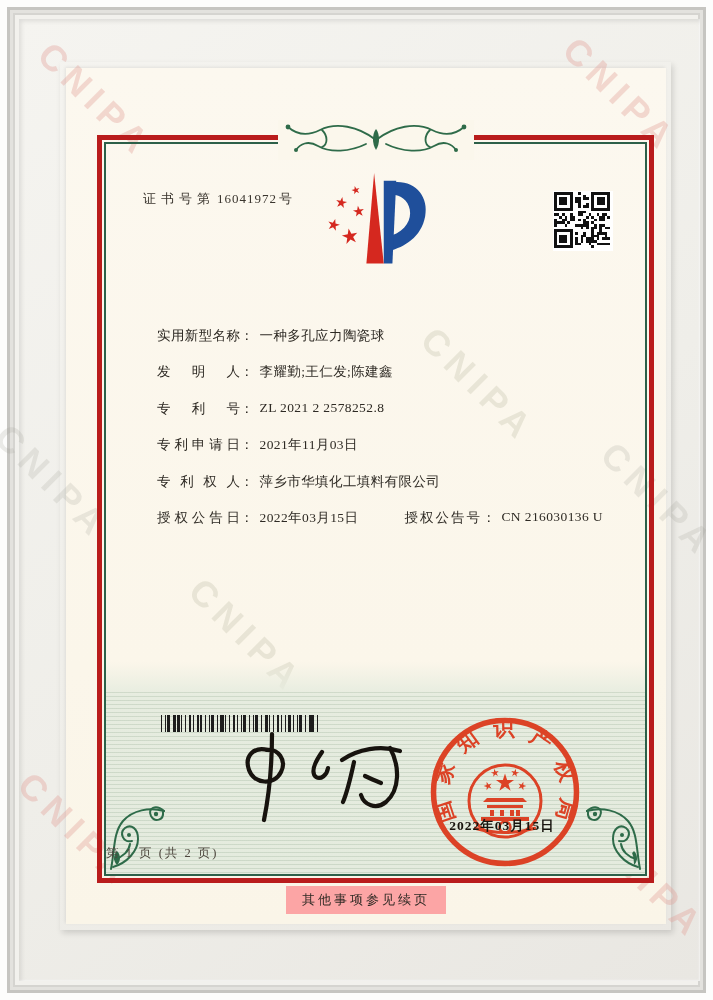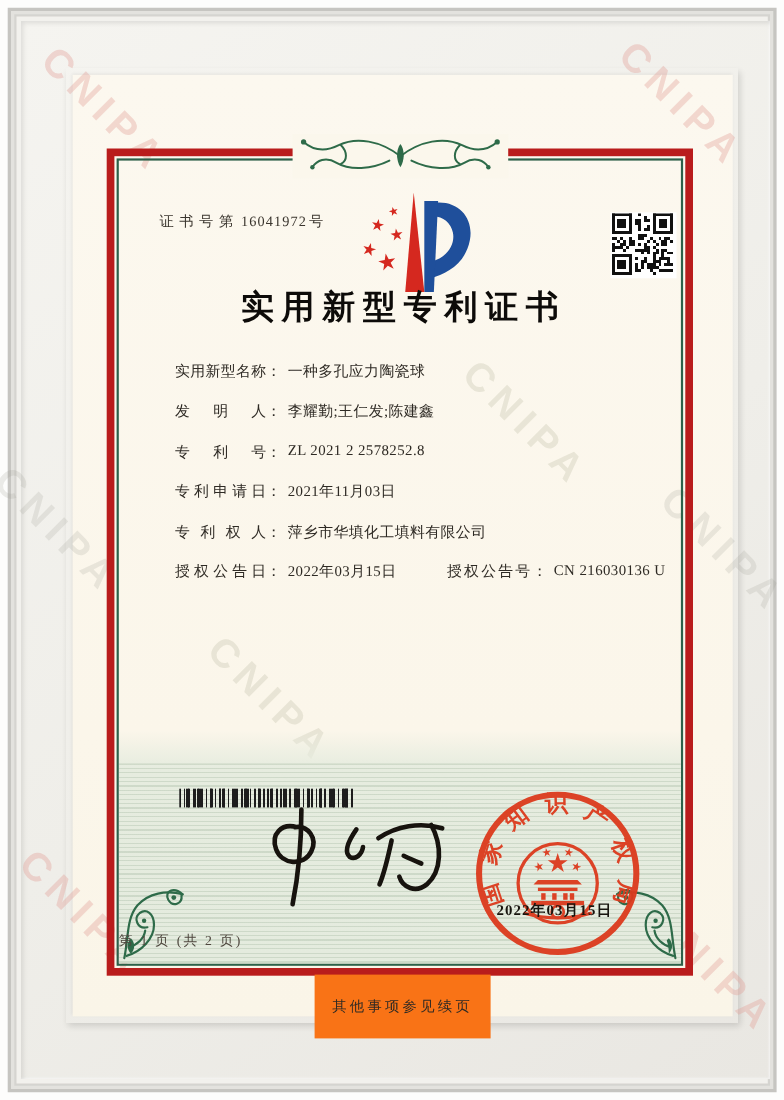--- a/index.html
+++ b/index.html
@@ -22,21 +22,21 @@
     box-shadow: -1px -1px 3px rgba(0,0,0,.08);}
   
   .wm{position:absolute;transform:translate(-50%,-50%) rotate(45deg);
     font-family:"Liberation Sans","DejaVu Sans",sans-serif;font-weight:bold;
     font-size:36px;letter-spacing:7px;pointer-events:none;z-index:5;}
   .wm.pink{color:rgba(226,160,152,.38);}
   .wm.grey{color:rgba(150,150,140,.18);}
   .wm.sage{color:rgba(160,160,130,.20);}
   
   .gframe{position:absolute;left:31px;top:67px;width:519px;height:738px;
-    border:7px solid #b91c1c;z-index:10;}
+    border:5px solid #b91c1c;z-index:10;padding-left:28px;}
   .ginner{position:absolute;inset:2px;border:2px solid #2d6049;}
   .gcontent{position:absolute;inset:4px;overflow:hidden;}
   
   .band{position:absolute;left:0;right:0;bottom:0;top:518px;
     background:linear-gradient(180deg, rgba(229,236,224,0) 0px, #e6ecdf 34px, #e4ebde 100%);}
   .band .stripes{position:absolute;left:0;right:0;top:30px;bottom:0;
     background:repeating-linear-gradient(180deg, rgba(112,143,112,.20) 0 1px, rgba(0,0,0,0) 1px 4px);}
   
   .ornament{position:absolute;left:50%;top:-20px;transform:translateX(-50%);
     width:196px;height:40px;background:#fbf7ec;z-index:12;display:flex;align-items:center;justify-content:center;}
@@ -74,21 +74,21 @@
   .director{position:absolute;left:56px;top:620px;z-index:12;font-size:14.5px;color:#221f1b;letter-spacing:3px;}
   .director div{margin-bottom:11px;}
   .signature{position:absolute;left:118px;top:580px;width:196px;height:104px;z-index:13;}
   .seal{position:absolute;left:321px;top:568px;width:156px;height:160px;z-index:13;opacity:.95;}
   .sealdate{position:absolute;left:296px;top:673px;width:200px;text-align:center;z-index:14;
     font-size:13.5px;font-weight:bold;color:#18150f;letter-spacing:1px;}
   .pageinfo{position:absolute;left:0;right:0;top:701px;text-align:left;z-index:12;
     font-size:12.5px;color:#4d463d;letter-spacing:2px;}
   
   .footnote{position:absolute;left:0;right:0;top:818px;text-align:center;z-index:11;}
-  .footnote span{display:inline-block;background:#f97316;padding:20px 16px;
+  .footnote span{display:inline-block;background:#fca5a5;padding:5px 16px;
     font-size:13px;color:#2f2a24;letter-spacing:3px;}
 </style>
 </head>
 <body>
 
 <div class="scene">
 
   <div class="frame"></div>
   <div class="mat"></div>
   <div class="mat-bevel"></div>
@@ -313,21 +313,20 @@
             <g fill="#d5281f">
               <use href="#star" transform="translate(38,20) scale(4.5) rotate(-15)"></use>
               <use href="#star" transform="translate(23,33) scale(6) rotate(10)"></use>
               <use href="#star" transform="translate(41,42) scale(6) rotate(-8)"></use>
               <use href="#star" transform="translate(15,56) scale(6.5) rotate(15)"></use>
               <use href="#star" transform="translate(32,68) scale(8.5) rotate(-10)"></use>
             </g>
           </svg>
         </div>
 
-        <div class="title">实用新型专利证书</div>
 
         <div class="fields">
           <div class="frow">
             <span class="flabel">实用新型名称</span><span class="fcolon">：</span><span class="fvalue">一种多孔应力陶瓷球</span>
           </div>
           <div class="frow">
             <span class="flabel">发明人</span><span class="fcolon">：</span><span class="fvalue">李耀勤;王仁发;陈建鑫</span>
           </div>
           <div class="frow">
             <span class="flabel">专利号</span><span class="fcolon">：</span><span class="fvalue">ZL 2021 2 2578252.8</span>

